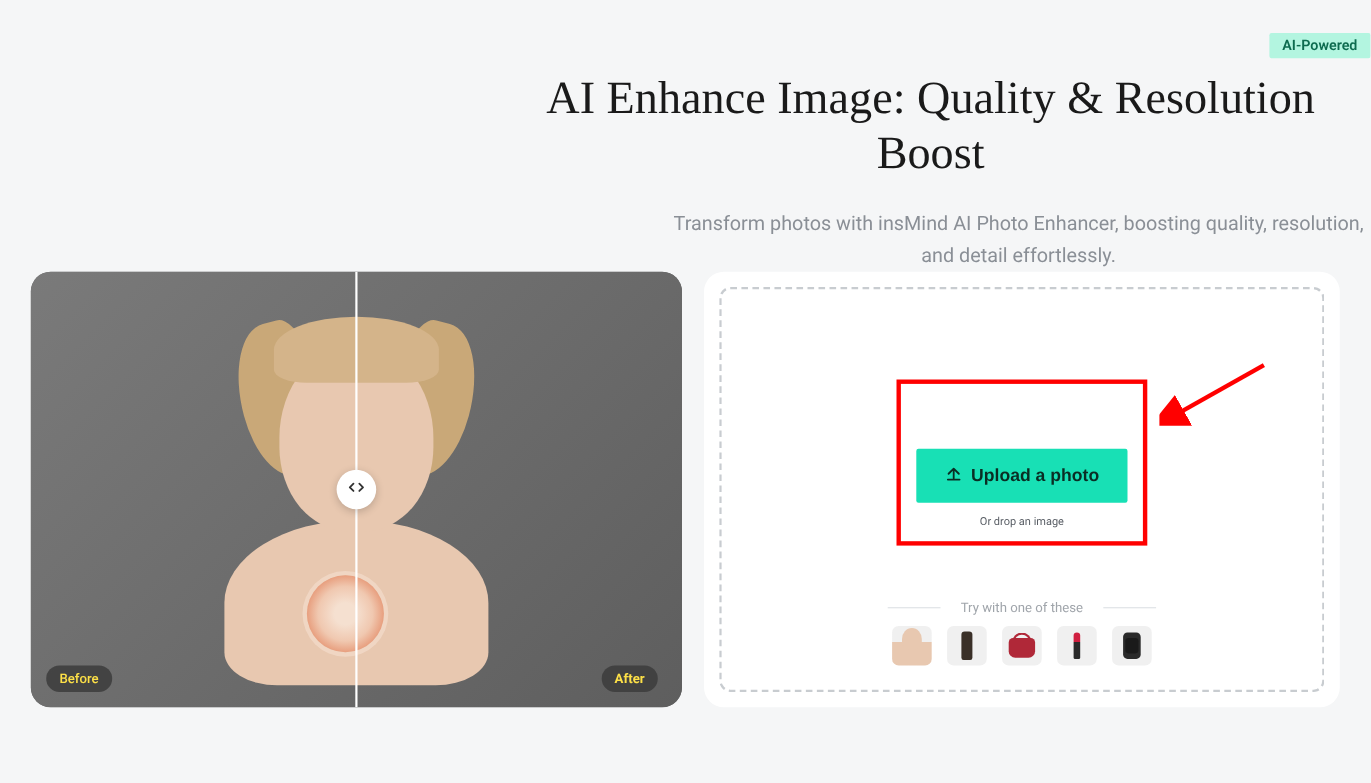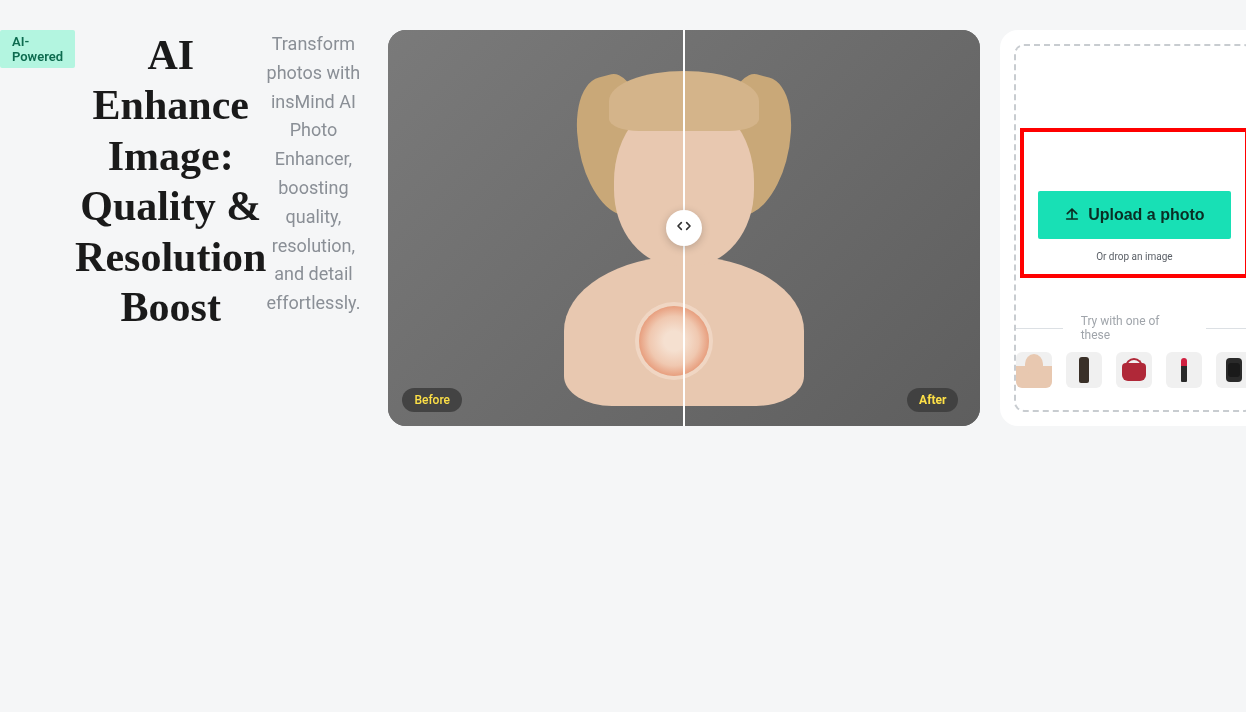--- a/index.html
+++ b/index.html
@@ -11,37 +11,37 @@
       font-family: -apple-system, BlinkMacSystemFont, 'Segoe UI', Roboto, sans-serif;
       background: #f5f6f7;
       width: 1246px;
       height: 712px;
       overflow: hidden;
     }
     .container {
       width: 100%;
       height: 100%;
       display: flex;
-      flex-direction: row;
-      align-items: flex-start;
+      flex-direction: column;
+      align-items: flex-end;
       padding-top: 30px;
     }
     .badge {
       background: #b3f5e0;
       color: #0d6b4f;
       font-weight: 600;
       font-size: 13px;
       padding: 4px 12px;
       border-radius: 2px;
       margin-bottom: 12px;
     }
     .title {
       font-family: Georgia, 'Times New Roman', serif;
       font-size: 42px;
-      font-weight: 700;
+      font-weight: 400;
       color: #1a1a1a;
       text-align: center;
       line-height: 1.2;
       margin-bottom: 24px;
       max-width: 800px;
     }
     .subtitle {
       font-size: 18px;
       color: #8a8f96;
       text-align: center;

